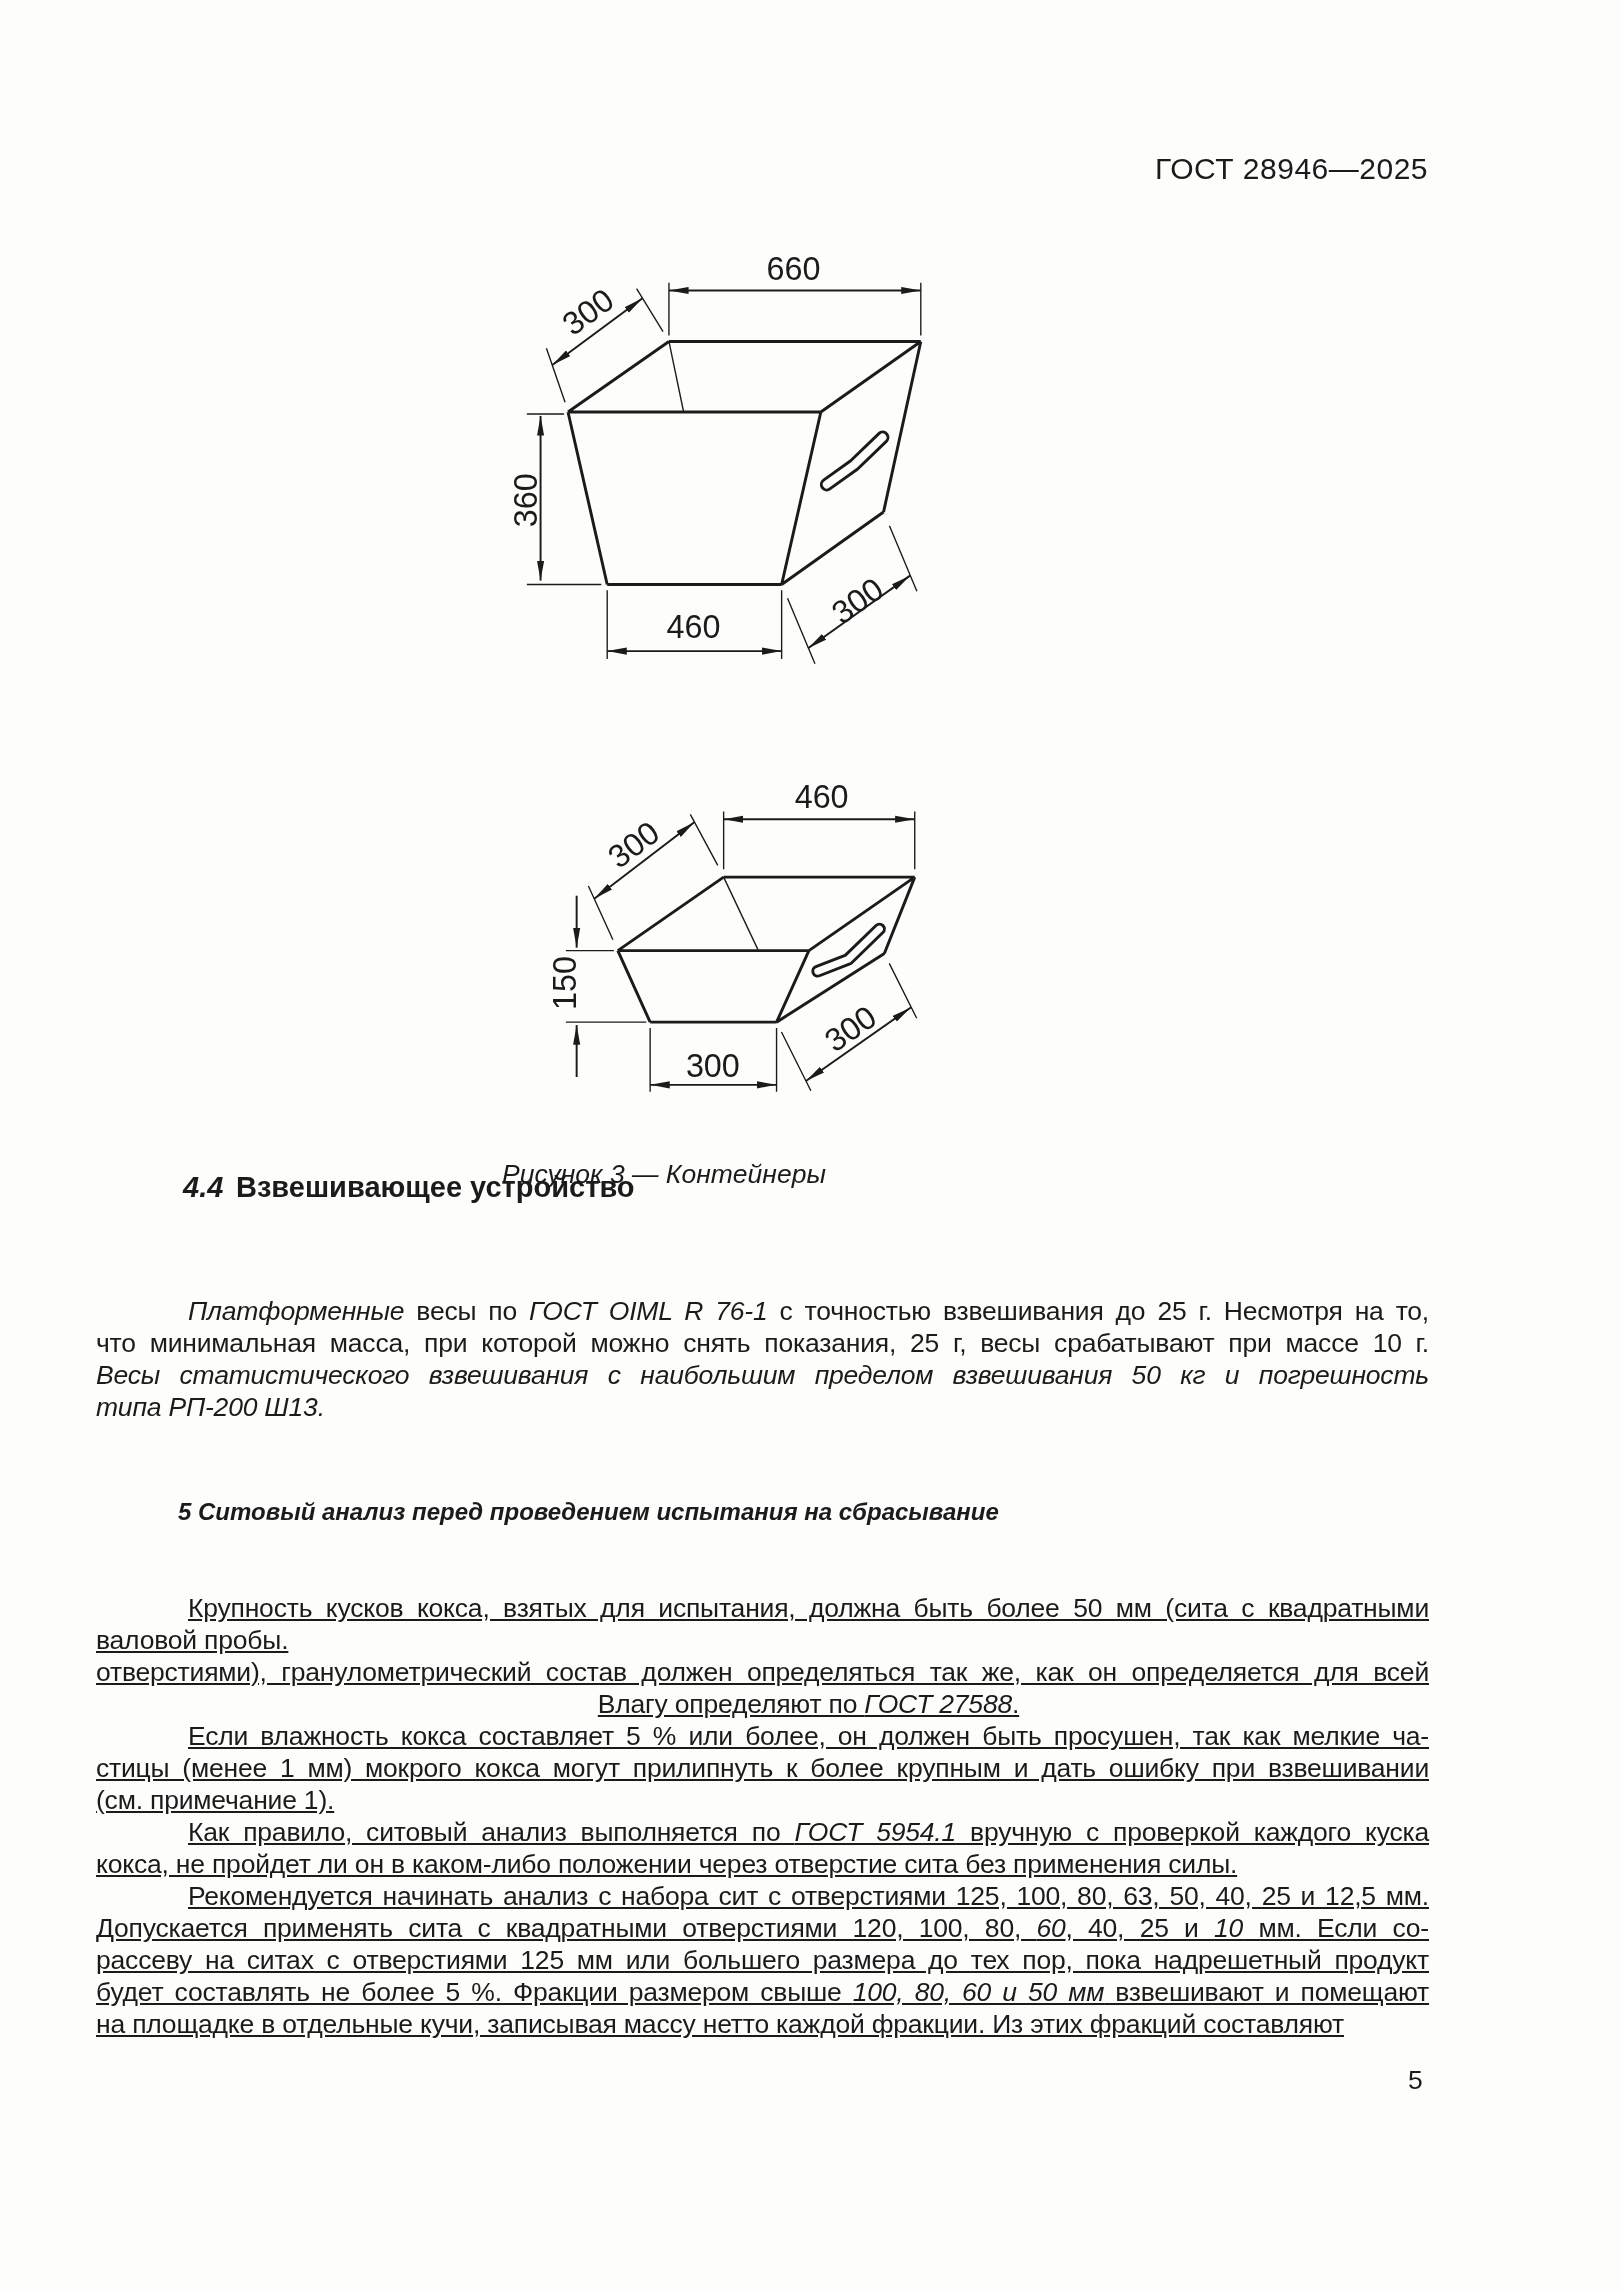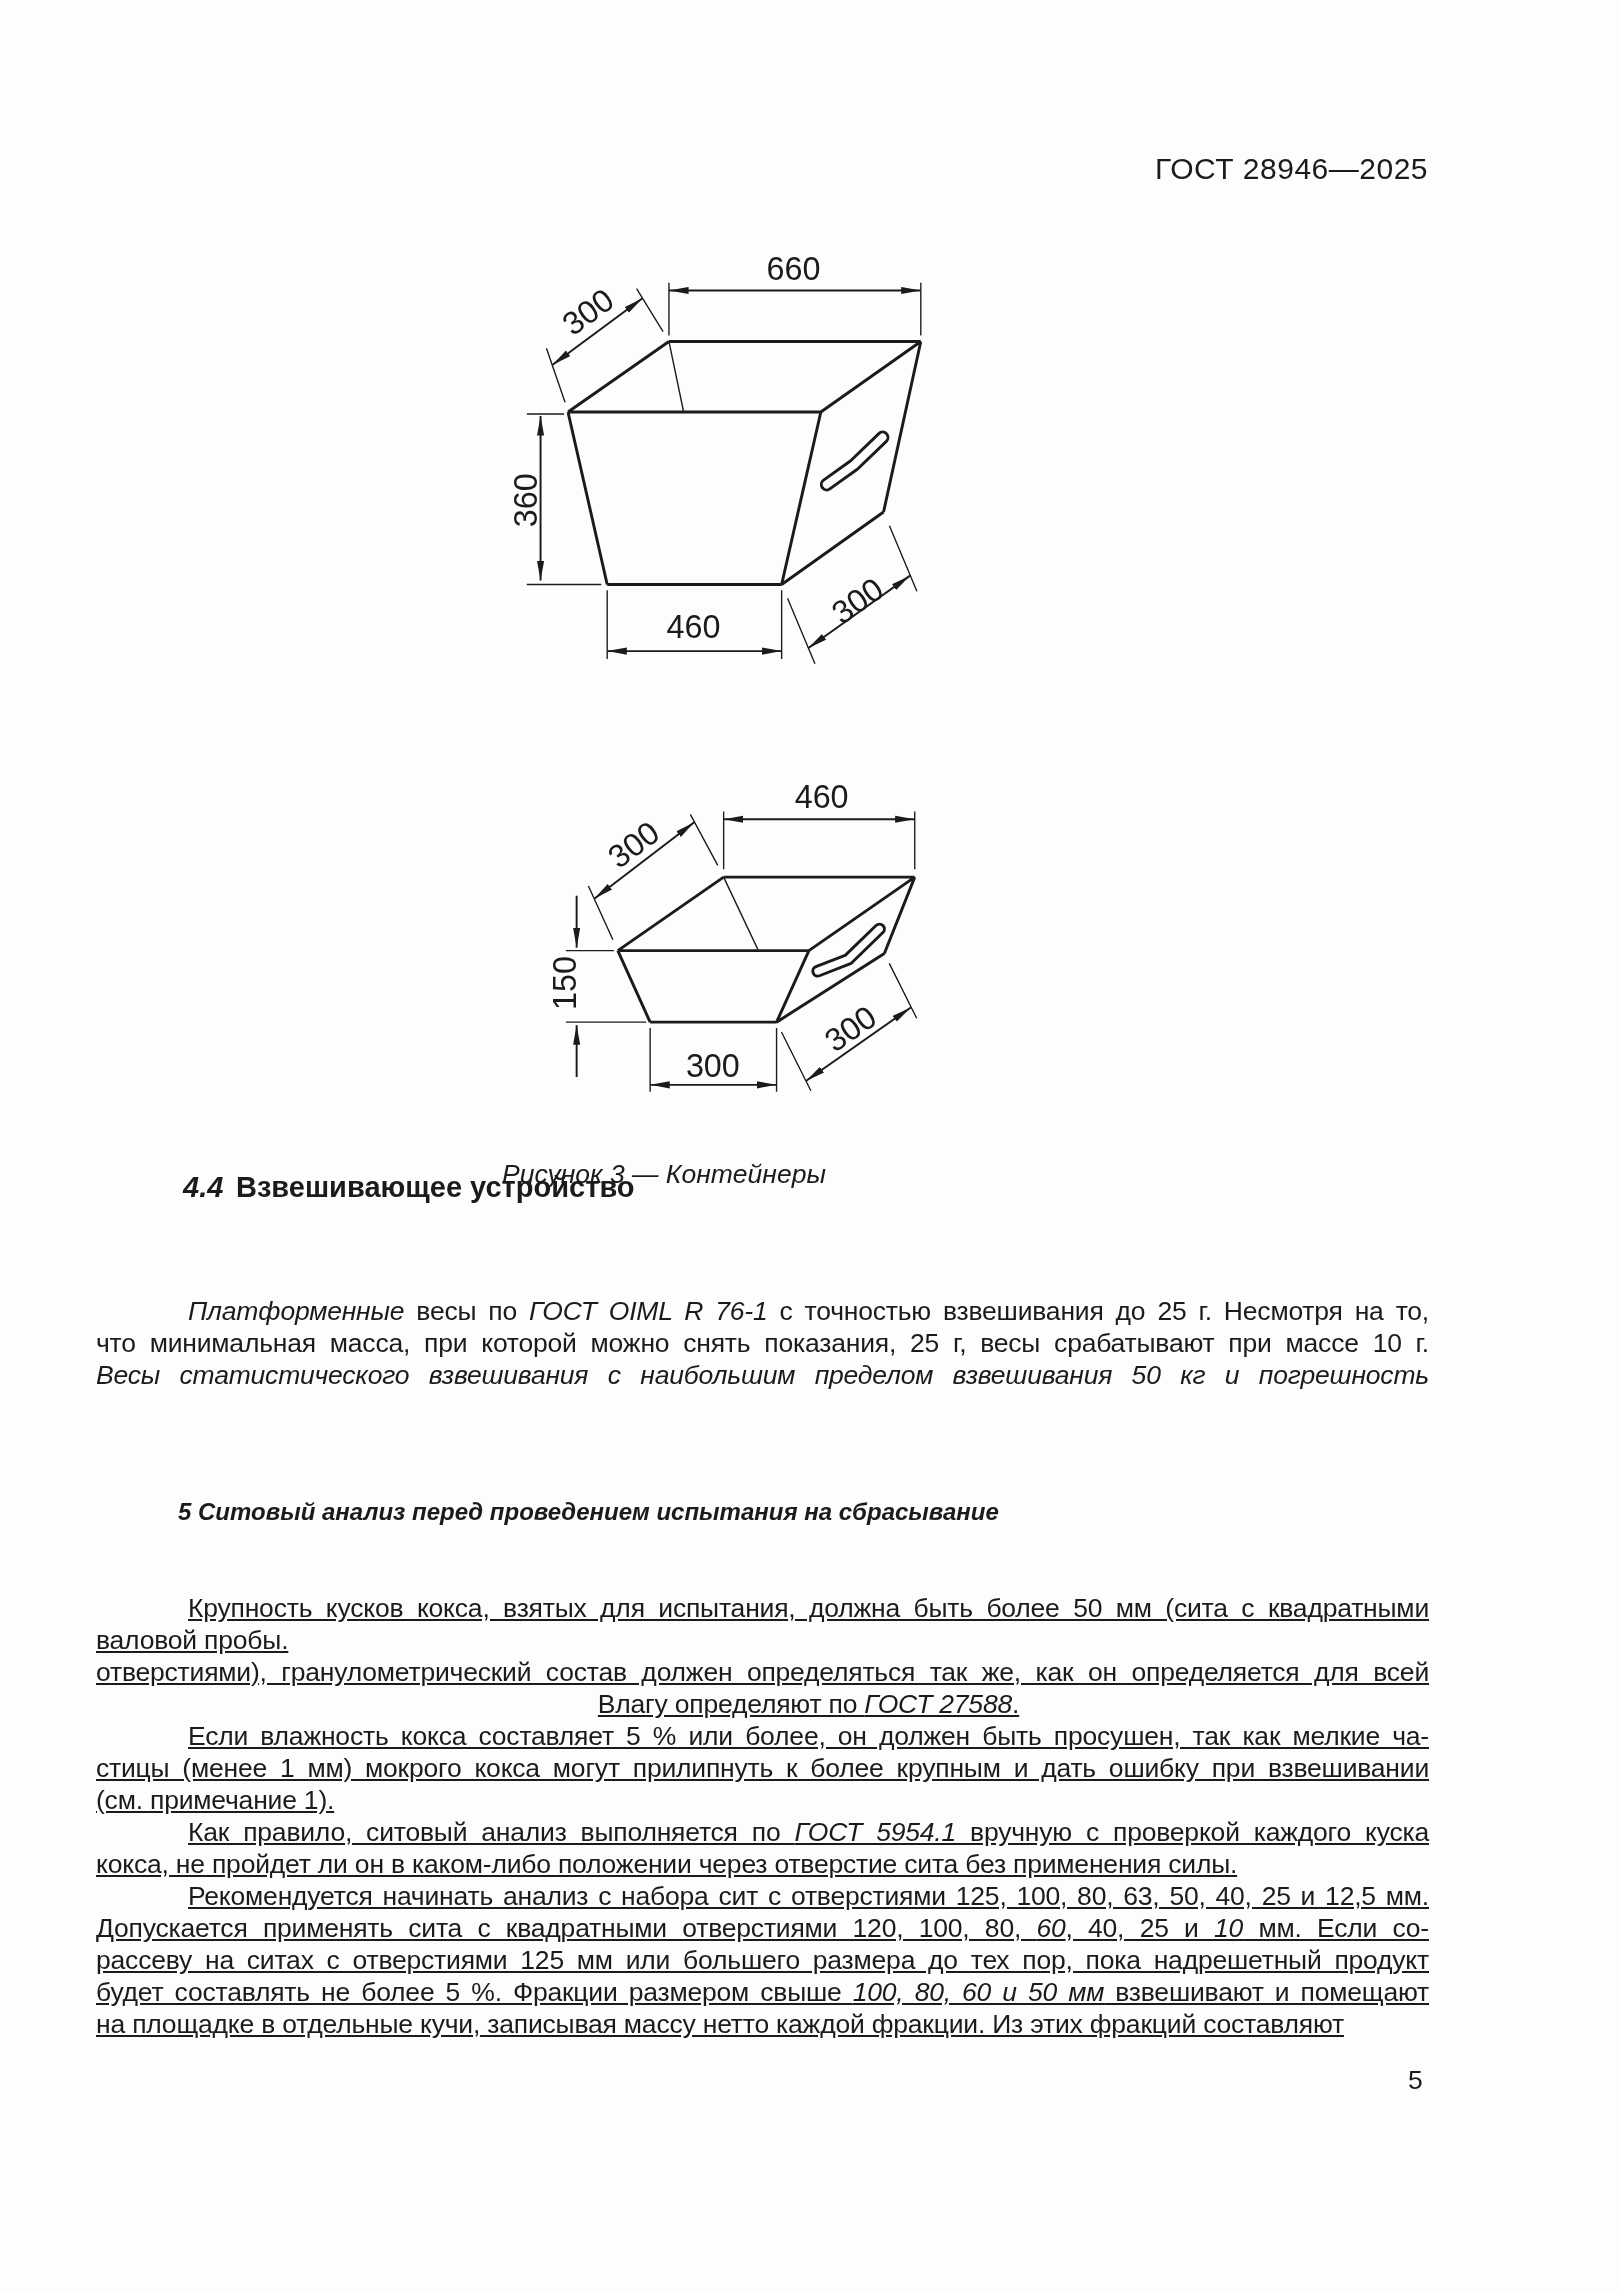--- a/index.html
+++ b/index.html
@@ -140,20 +140,21 @@
   <div class="caption">Рисунок 3 — Контейнеры</div>
 
   <div class="h44">
     <span class="num">4.4</span><span>Взвешивающее устройство</span>
   </div>
 
   <div class="textcol" style="top:1295px;">
     <div class="line ind just"><span class="it">Платформенные</span><span> весы по </span><span class="it">ГОСТ OIML R 76-1</span><span> с точностью взвешивания до 25 г. Несмотря на то,</span></div>
     <div class="line just">что минимальная масса, при которой можно снять показания, 25 г, весы срабатывают при массе 10 г.</div>
     <div class="line just it">Весы статистического взвешивания с наибольшим пределом взвешивания 50 кг и погрешность</div>
+    <div class="line it">типа РП-200 Ш13.</div>
   </div>
 
   <div class="h5">5 Ситовый анализ перед проведением испытания на сбрасывание</div>
 
   <div class="textcol" style="top:1592px;text-decoration:underline;">
     <div class="line ind just">Крупность кусков кокса, взятых для испытания, должна быть более 50 мм (сита с квадратными</div>
     <div class="line">валовой пробы.</div>
     <div class="line just">отверстиями), гранулометрический состав должен определяться так же, как он определяется для всей</div>
     <div class="line ind"><span>Влагу определяют по </span><span class="it">ГОСТ 27588</span><span>.</span></div>
     <div class="line ind just">Если влажность кокса составляет 5 % или более, он должен быть просушен, так как мелкие ча-</div>

